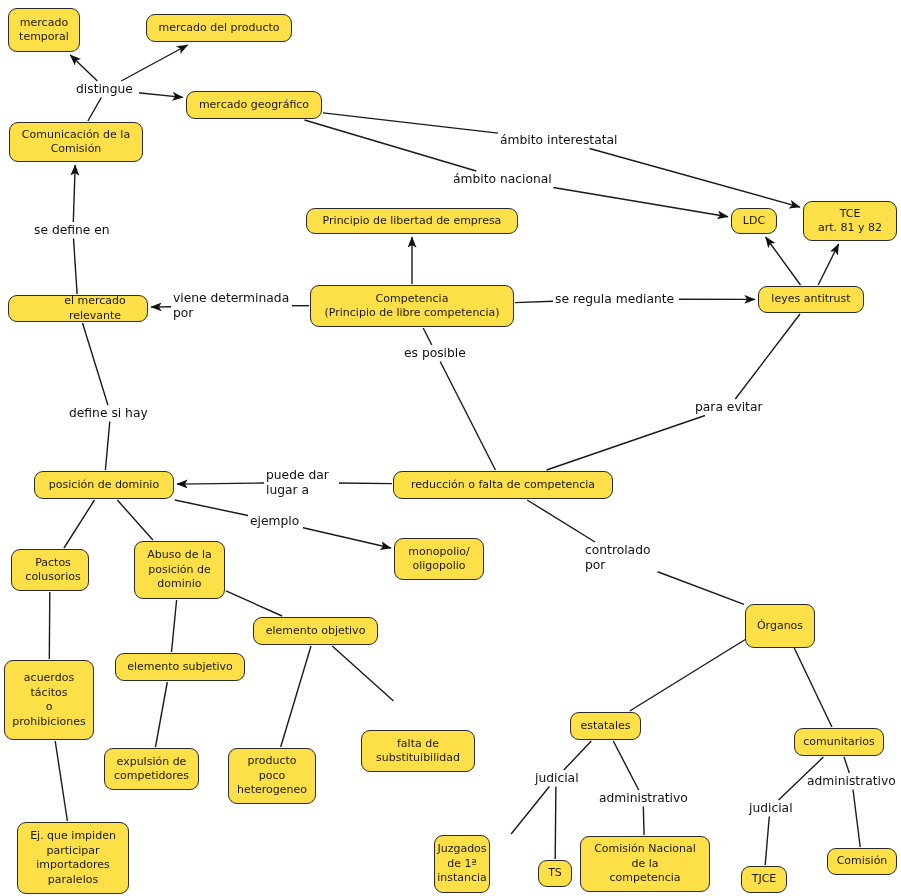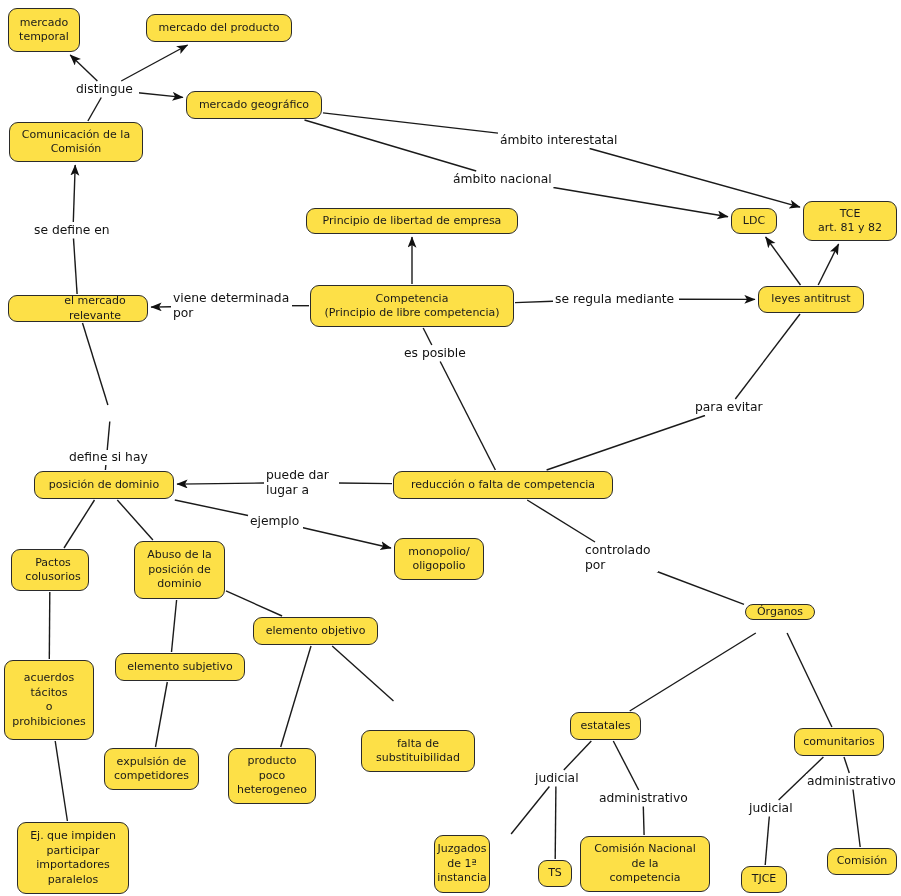--- a/index.html
+++ b/index.html
@@ -127,21 +127,21 @@
       <div class="node" style="left: 803px; top: 201px; width: 94px; height: 40px;">TCE
 art. 81 y 82</div>
       <div class="node" style="left: 8px; top: 295px; width: 140px; height: 27px; padding-left: 40px;">el mercado relevante</div>
       <div class="node" style="left: 310px; top: 285px; width: 204px; height: 42px;">Competencia
 (Principio de libre competencia)</div>
       <div class="node" style="left: 758px; top: 286px; width: 106px; height: 27px;">leyes antitrust</div>
       <div class="node" style="left: 34px; top: 471px; width: 140px; height: 28px;">posición de dominio</div>
       <div class="node" style="left: 393px; top: 471px; width: 220px; height: 28px;">reducción o falta de competencia</div>
       <div class="node" style="left: 394px; top: 538px; width: 90px; height: 42px;">monopolio/
 oligopolio</div>
-      <div class="node" style="left: 745px; top: 604px; width: 70px; height: 16px;">Órganos</div>
+      <div class="node" style="left: 745px; top: 604px; width: 70px; height: 44px;">Órganos</div>
       <div class="node" style="left: 11px; top: 549px; width: 78px; height: 42px; padding-left: 12px;">Pactos
 colusorios</div>
       <div class="node" style="left: 134px; top: 541px; width: 91px; height: 58px;">Abuso de la
 posición de
 dominio</div>
       <div class="node" style="left: 253px; top: 617px; width: 125px; height: 28px;">elemento objetivo</div>
       <div class="node" style="left: 4px; top: 660px; width: 90px; height: 80px;">acuerdos
 tácitos
 o
 prohibiciones</div>
@@ -172,21 +172,21 @@
   <div id="labels-layer">
       <div class="elabel" style="left: 75px; top: 82px; width: 62px;">distingue</div>
       <div class="elabel" style="left: 499px; top: 133px; width: 122px;">ámbito interestatal</div>
       <div class="elabel" style="left: 452px; top: 172px; width: 104px;">ámbito nacional</div>
       <div class="elabel" style="left: 33px; top: 223px; width: 80px;">se define en</div>
       <div class="elabel" style="left: 172px; top: 291px; width: 118px;">viene determinada
 por</div>
       <div class="elabel" style="left: 554px; top: 292px; width: 123px;">se regula mediante</div>
       <div class="elabel" style="left: 403px; top: 346px; width: 66px;">es posible</div>
       <div class="elabel" style="left: 694px; top: 400px; width: 70px;">para evitar</div>
-      <div class="elabel" style="left: 68px; top: 406px; width: 85px; margin-top: 44px;">define si hay</div>
+      <div class="elabel" style="left: 68px; top: 406px; width: 85px;">define si hay</div>
       <div class="elabel" style="left: 265px; top: 468px; width: 72px;">puede dar
 lugar a</div>
       <div class="elabel" style="left: 249px; top: 514px; width: 52px;">ejemplo</div>
       <div class="elabel" style="left: 584px; top: 543px; width: 72px;">controlado
 por</div>
       <div class="elabel" style="left: 534px; top: 771px; width: 44px;">judicial</div>
       <div class="elabel" style="left: 598px; top: 791px; width: 90px;">administrativo</div>
       <div class="elabel" style="left: 806px; top: 774px; width: 92px;">administrativo</div>
       <div class="elabel" style="left: 748px; top: 801px; width: 44px;">judicial</div>
     </div>

